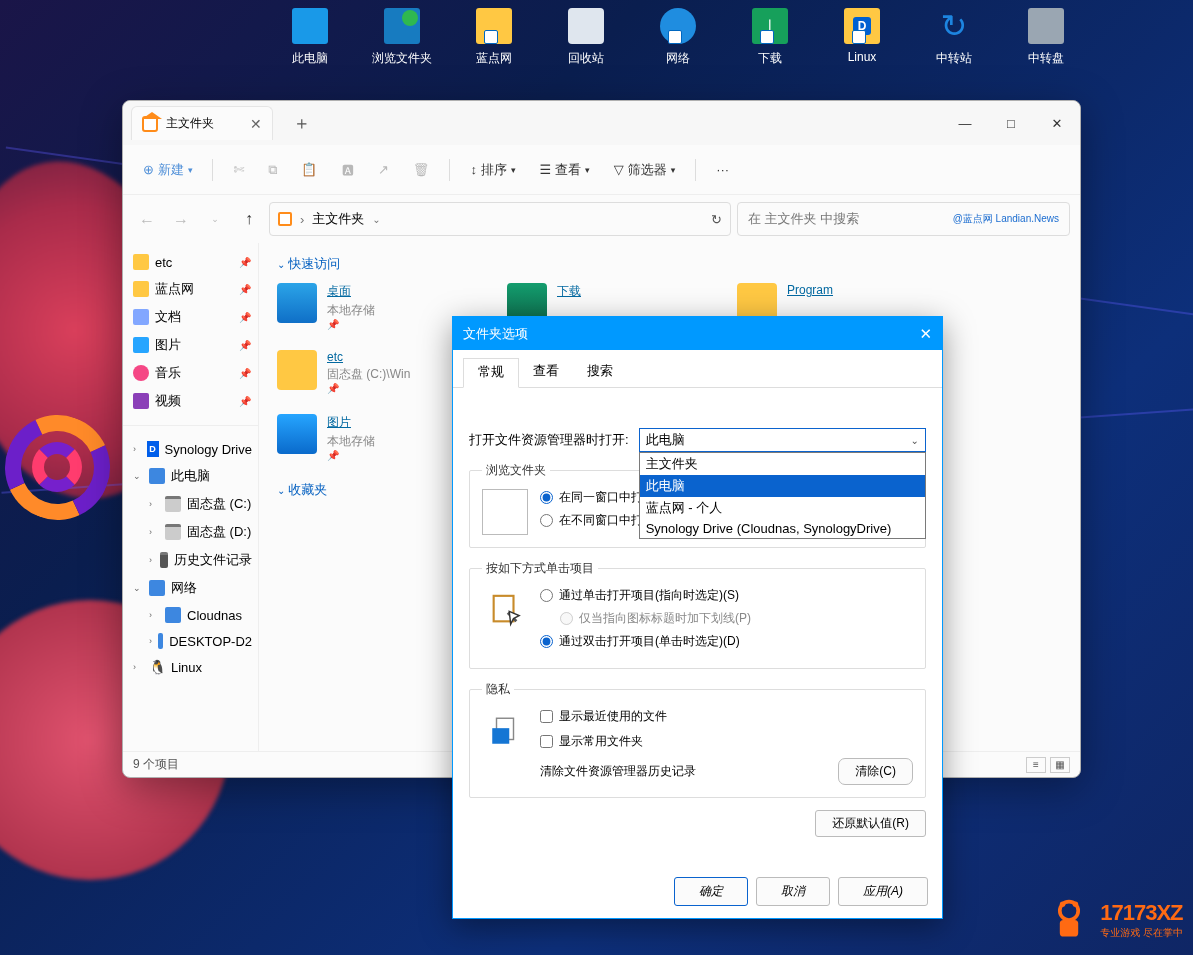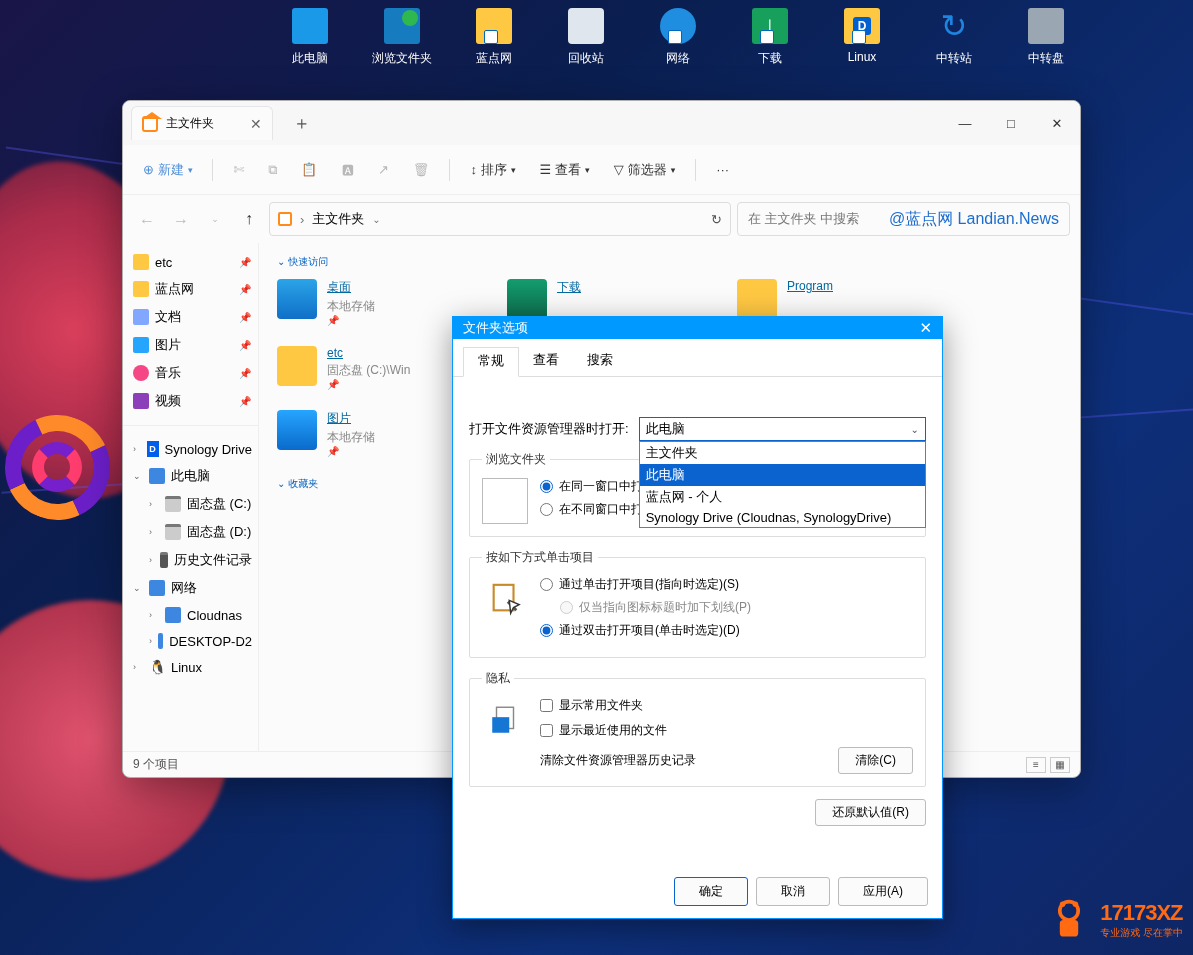--- a/index.html
+++ b/index.html
@@ -35,61 +35,61 @@
   .tbtn.dis{color:#b8b8b8;}
   .tsep{width:1px;height:22px;background:#ddd;margin:0 6px;}
   .tbtn .chev{font-size:9px;}
   
   .navbar{height:48px;display:flex;align-items:center;padding:0 10px;gap:6px;}
   .navarrow{width:28px;height:28px;display:flex;align-items:center;justify-content:center;color:#bbb;cursor:pointer;}
   .navarrow.on{color:#333;}
   .addr{flex:1;height:34px;border:1px solid #ddd;border-radius:4px;display:flex;align-items:center;padding:0 8px;gap:8px;font-size:13px;}
   .addr .reload{margin-left:auto;color:#555;}
   .search{width:333px;height:34px;border:1px solid #ddd;border-radius:4px;padding:0 10px;font-size:13px;color:#777;display:flex;align-items:center;}
-  .search .wm{margin-left:auto;color:#1c6dd0;font-size:16px;}
+  .search .wm{margin-left:auto;color:#1c6dd0;font-size:10px;}
   
   .body{display:flex;height:calc(100% - 44px - 50px - 48px - 26px);}
   .nav{width:136px;border-right:1px solid #eee;overflow:hidden;font-size:13px;}
   .nav .sec{margin-top:6px;}
   .nav-item{display:flex;align-items:center;padding:5px 6px 5px 10px;gap:6px;cursor:pointer;white-space:nowrap;}
   .nav-item .pin{margin-left:auto;color:#888;font-size:10px;}
   .nav-item .exp{width:10px;font-size:9px;color:#666;}
   .ni-folder{width:16px;height:16px;background:#ffc843;border-radius:2px;}
   .ni-doc{width:16px;height:16px;background:#82a7ff;border-radius:2px;}
   .ni-pic{width:16px;height:16px;background:#26a5ff;border-radius:2px;}
   .ni-music{width:16px;height:16px;background:#f54785;border-radius:50%;}
   .ni-video{width:16px;height:16px;background:#8b3fb8;border-radius:2px;}
   .ni-drive{width:16px;height:16px;background:#ccc;border-radius:2px;border-top:3px solid #777;}
   .ni-pc{width:16px;height:16px;background:#3d87e0;border-radius:2px;}
   .ni-net{width:16px;height:16px;background:#3d87e0;border-radius:2px;}
   .ni-syn{width:16px;height:16px;background:#005eea;color:#fff;font-size:9px;font-weight:bold;text-align:center;line-height:16px;}
   .ni-linux{width:16px;height:16px;color:#333;font-size:14px;}
   
   .content{flex:1;padding:12px 18px;}
-  .groupname{color:#0560c0;font-size:10px;margin-bottom:10px;cursor:pointer;}
+  .groupname{color:#0560c0;font-size:13px;margin-bottom:10px;cursor:pointer;}
   .groupname::before{content:'⌄ ';font-size:10px;}
   .items{display:flex;flex-wrap:wrap;gap:20px 30px;margin-bottom:20px;}
   .item{width:200px;display:flex;gap:10px;cursor:pointer;}
   .item .bigicon{width:40px;height:40px;border-radius:4px;}
   .bi-desk{background:linear-gradient(#2ba4e8,#0f6fc7);}
   .bi-dl{background:linear-gradient(#149d6e,#0d6b4c);}
   .bi-fold{background:#ffc843;}
   .bi-pic{background:linear-gradient(#26a5ff,#0a6acb);}
   .item .meta{font-size:12px;}
   .item .meta .title{color:#0369a1;margin-bottom:2px;text-decoration:underline;}
   .item .meta .sub{color:#888;}
   .item .meta .pin{color:#888;font-size:10px;}
   
   .status{height:26px;border-top:1px solid #eee;padding:0 10px;font-size:12px;color:#555;display:flex;align-items:center;}
   .status .sicons{margin-left:auto;display:flex;gap:4px;}
   .status .sicons span{border:1px solid #ccc;width:20px;height:16px;display:flex;align-items:center;justify-content:center;font-size:10px;}
 
   
   .dlg{position:absolute;left:452px;top:316px;width:491px;height:603px;background:#fff;border:1px solid #0099ff;box-shadow:0 8px 30px rgba(0,0,0,.4);}
-  .dlg-title{height:22px;background:#0099ff;color:#fff;display:flex;align-items:center;padding:0 10px;font-size:13px;}
+  .dlg-title{height:33px;background:#0099ff;color:#fff;display:flex;align-items:center;padding:0 10px;font-size:13px;}
   .dlg-title .x{margin-left:auto;cursor:pointer;font-size:15px;}
   .dlg-tabs{display:flex;padding:8px 10px 0;border-bottom:1px solid #ddd;font-size:13px;}
   .dlg-tab{padding:4px 14px 6px;cursor:pointer;position:relative;}
   .dlg-tab.active{border:1px solid #ddd;border-bottom:1px solid #fff;margin-bottom:-1px;background:#fff;}
   .dlg-body{padding:12px 16px;font-size:13px;}
   .row{display:flex;align-items:center;margin-bottom:10px;margin-top:28px;}
   .row label{margin-right:10px;}
   .sel{flex:1;height:24px;border:1px solid #0b63ce;background:#fff;padding:0 6px;display:flex;align-items:center;cursor:pointer;position:relative;}
   .sel .chev{margin-left:auto;font-size:10px;color:#555;}
   .dropdown{position:absolute;top:23px;left:-1px;right:-1px;background:#fff;border:1px solid #7a7a7a;z-index:10;}
@@ -104,21 +104,21 @@
   .radios{flex:1;}
   .rline{display:flex;align-items:center;gap:6px;margin-bottom:6px;font-size:12px;}
   .rline.sub{margin-left:20px;color:#888;}
   .rline input{accent-color:#0a63ce;}
   .cline{display:flex;align-items:center;gap:6px;margin-bottom:8px;font-size:12px;}
   .clearrow{display:flex;align-items:center;margin-top:4px;}
   .clearrow .clab{font-size:12px;}
   .btn{padding:4px 16px;border:1px solid #bbb;background:#fbfbfb;border-radius:3px;cursor:pointer;font-size:12px;}
   .restore-row{text-align:right;margin-top:8px;}
   .dlg-foot{position:absolute;bottom:12px;right:14px;display:flex;gap:8px;}
-  .dlg-foot .btn{padding:5px 24px;}
+  .dlg-foot .btn{padding:5px 24px;font-style:italic;}
   .btn.primary{border-color:#0a63ce;}
   
   .watermark{position:absolute;right:10px;bottom:12px;display:flex;align-items:center;gap:8px;}
   .watermark .logo{width:46px;height:46px;}
   .watermark .txt{font-family:Arial;font-weight:900;font-size:22px;color:#ff6a13;letter-spacing:-1px;}
   .watermark .sub{font-size:10px;color:#ff6a13;}
 </style>
 </head>
 <body>
 
@@ -406,29 +406,29 @@
       <div class="fs-row">
         <div class="fs-icon c">
             <svg viewBox="0 0 24 24">
               <rect x="6" y="3" width="12" height="15" fill="#fff" stroke="#888"></rect>
               <rect x="3" y="10" width="12" height="11" fill="#1576d4"></rect>
             </svg>
           </div>
         <div class="radios">
           <div class="cline">
               <input type="checkbox" style="">
-              <span>显示常用文件夹</span>
+              <span>显示最近使用的文件</span>
             </div>
           <div class="cline">
               <input type="checkbox" style="">
-              <span>显示最近使用的文件</span>
+              <span>显示常用文件夹</span>
             </div>
           <div class="clearrow">
             <span class="clab">清除文件资源管理器历史记录</span>
-            <button class="btn" style="margin-left:auto;">清除(C)</button>
+            <button class="btn" style="margin-left:auto;border-radius:7px;">清除(C)</button>
           </div>
         </div>
       </div>
     </fieldset>
 
     <div class="restore-row">
       <button class="btn">还原默认值(R)</button>
     </div>
   </div>
 

